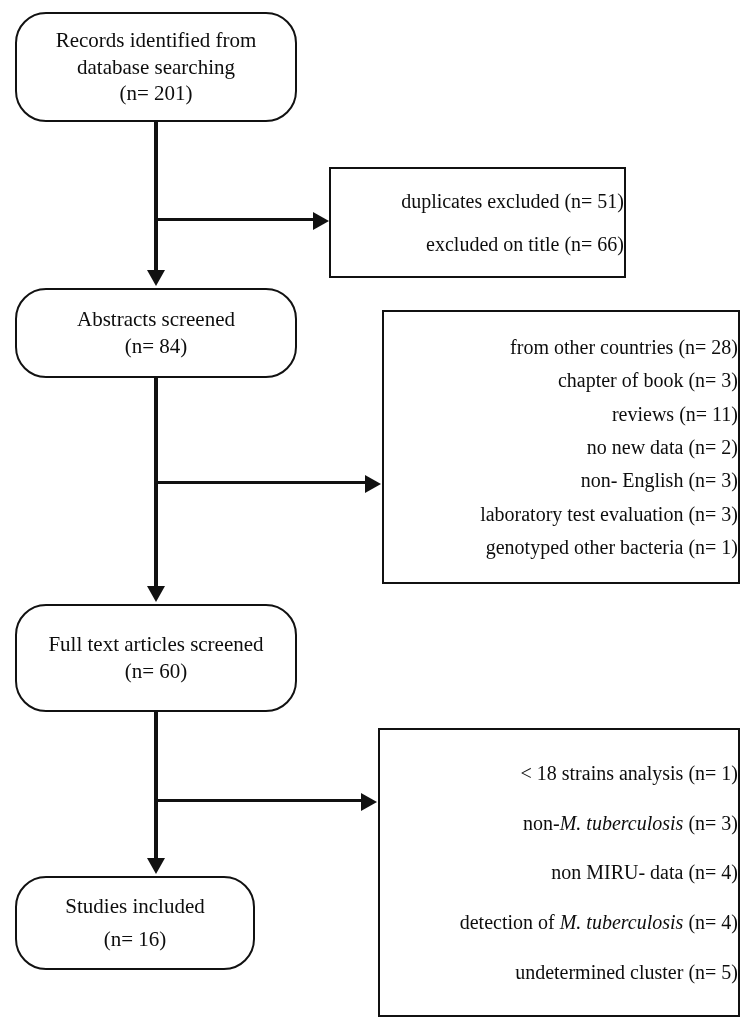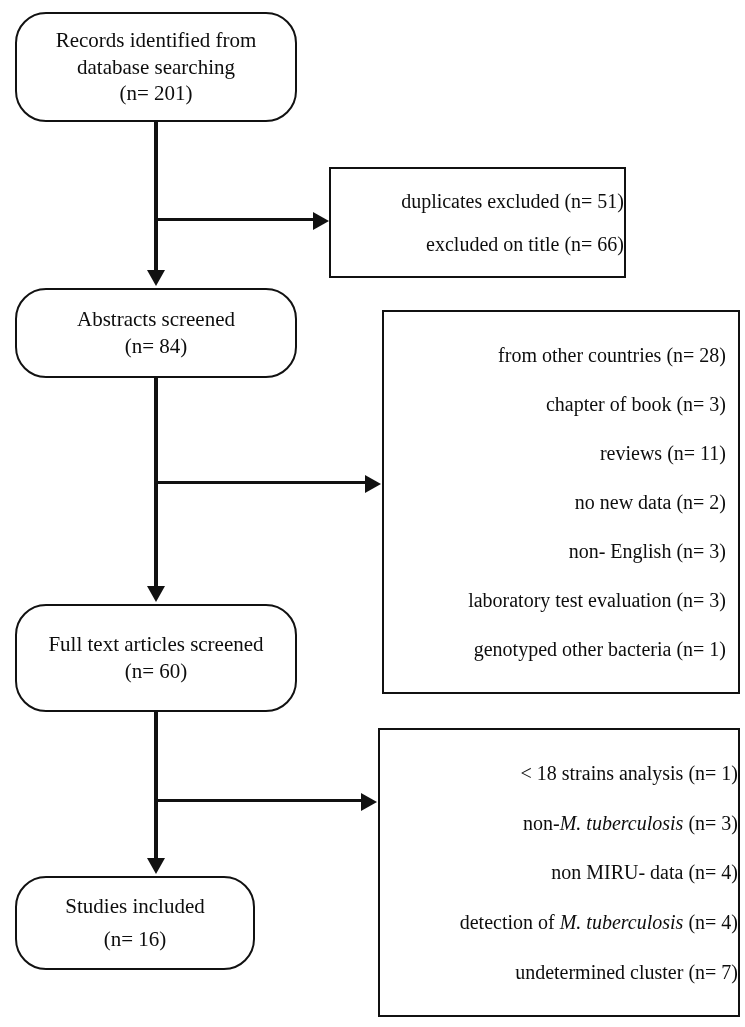--- a/index.html
+++ b/index.html
@@ -106,21 +106,21 @@
     <div class="line-main">Abstracts screened</div>
     <div class="line-main">(n= 84)</div>
   </div>
 
   <div class="vline" style="left:154px; top:378px; height:210px;"></div>
   <div class="arrow-down" style="left:147px; top:586px;"></div>
 
   <div class="hline" style="left:156px; top:481px; width:210px;"></div>
   <div class="arrow-right" style="left:365px; top:475px;"></div>
 
-  <div class="box listy" style="left:382px; top:310px; width:358px; height:384px; padding: 18px 12px;">
+  <div class="box listy" style="left:382px; top:310px; width:358px; height:274px; padding: 18px 0;">
     <div class="line-item">from other countries (n= 28)</div>
     <div class="line-item">chapter of book (n= 3)</div>
     <div class="line-item">reviews (n= 11)</div>
     <div class="line-item">no new data (n= 2)</div>
     <div class="line-item">non- English (n= 3)</div>
     <div class="line-item">laboratory test evaluation (n= 3)</div>
     <div class="line-item">genotyped other bacteria (n= 1)</div>
   </div>
 
   <div class="box centered" style="left:15px; top:604px; width:282px; height:108px;">
@@ -141,21 +141,21 @@
     <div class="line-item">
       <span>non-</span><i>M. tuberculosis</i><span> (n= 3)</span>
     </div>
     <div class="line-item">
       <span>non MIRU- data (n= 4)</span><i></i><span></span>
     </div>
     <div class="line-item">
       <span>detection of </span><i>M. tuberculosis</i><span> (n= 4)</span>
     </div>
     <div class="line-item">
-      <span>undetermined cluster (n= 7)</span><i></i><span></span>
+      <span>undetermined cluster (n= 5)</span><i></i><span></span>
     </div>
   </div>
 
   <div class="box centered" style="left:15px; top:876px; width:240px; height:94px;gap:6px;">
     <div class="line-main">Studies included</div>
     <div class="line-main">(n= 16)</div>
   </div>
 
 </div>
 

